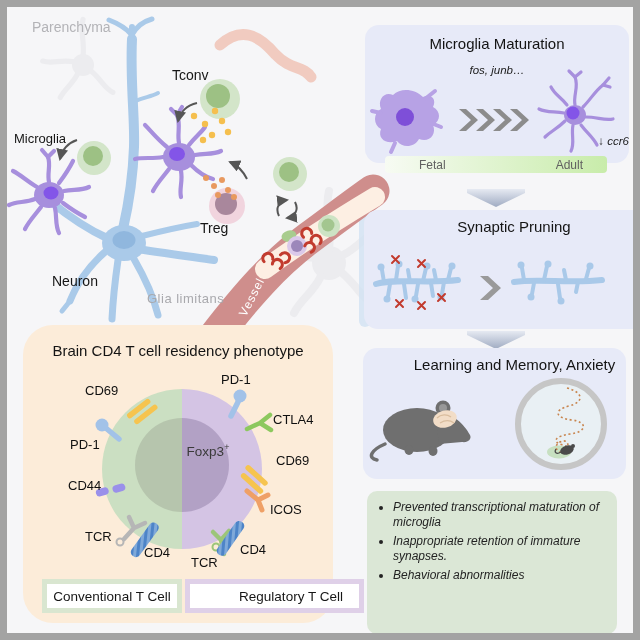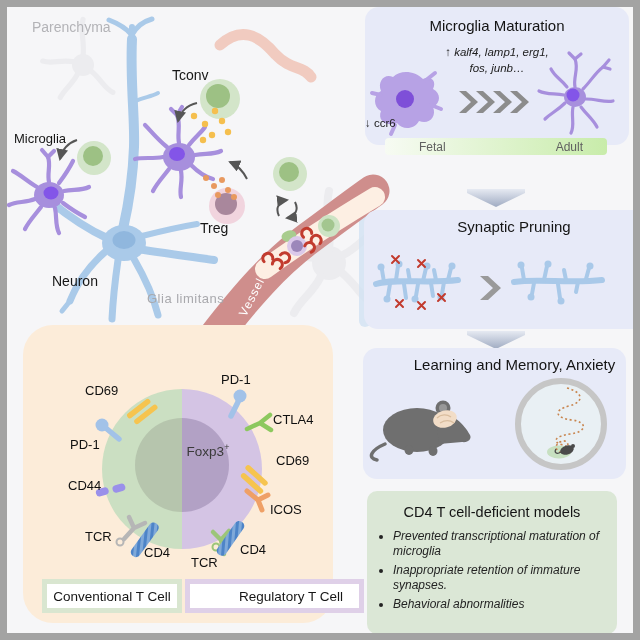--- a/index.html
+++ b/index.html
@@ -13,22 +13,22 @@
   .slabel.big{font-size:14px;}
   .slabel.gray{color:#b3b3b7;font-size:14px;}
   .slabel.gray2{color:#a9a9ad;font-size:13px;letter-spacing:.5px;}
   .vessel-label{position:absolute;font-size:12px;color:#ffffff;letter-spacing:1px;
                 transform:rotate(-63deg);}
   
   .panel{position:absolute;background:#e7eaf8;border-radius:14px;}
   .panel-title{text-align:center;font-size:15px;color:#141414;margin-top:10px;}
   .genes{position:absolute;top:38px;left:0;right:0;text-align:center;font-size:11.5px;
          font-style:italic;color:#202020;line-height:1.35;}
-  .ccr6{position:absolute;top:110px;left:0;right:0;text-align:left;font-size:11.5px;
-        color:#202020;}
+  .ccr6{position:absolute;top:110px;left:0;right:0;text-align:right;font-size:11.5px;
+        font-style:italic;color:#202020;}
   .grad-bar{position:absolute;left:20px;right:22px;top:131px;height:17px;border-radius:4px;
             background:linear-gradient(to right,#f7fbf3,#c8ecaa);
             display:flex;justify-content:space-between;align-items:center;
             font-size:12px;color:#616161;padding:0 24px 0 34px;box-sizing:border-box;}
   .green-panel{position:absolute;background:#dbe7d6;border-radius:10px;}
   .green-title{text-align:center;font-size:14.5px;color:#141414;margin-top:13px;}
   .green-panel ul{margin:9px 10px 0 26px;padding:0;}
   .green-panel li{font-size:12px;font-style:italic;color:#232323;margin-bottom:4px;line-height:1.25;}
   
   .peach-panel{position:absolute;left:16px;top:318px;width:310px;height:298px;
@@ -188,24 +188,23 @@
   </svg>
 
   <div class="slabel gray" style="left:25px;top:12px;">Parenchyma</div>
   <div class="slabel big" style="left:165px;top:60px;">Tconv</div>
   <div class="slabel" style="left:7px;top:124px;">Microglia</div>
   <div class="slabel big" style="left:193px;top:213px;">Treg</div>
   <div class="slabel big" style="left:45px;top:266px;">Neuron</div>
   <div class="slabel gray2" style="left:140px;top:284px;">Glia limitans</div>
   <div class="vessel-label" style="left:224px;top:283px;">Vessel</div>
 
-  <div class="panel" style="left:358px;top:0;width:264px;height:138px;">
+  <div class="panel" style="left:358px;top:18px;width:264px;height:138px;">
     <div class="panel-title">Microglia Maturation</div>
     <div class="genes">
-      <div>↑ kalf4, lamp1, erg1,</div>
       <div>fos, junb…</div>
     </div>
     <svg class="abs" style="left:0;top:0;" width="264" height="163" viewBox="0 0 264 163">
 
       <g>
         <path d="M28,70 C36,62 50,64 58,72 C66,68 72,74 68,82 C76,86 76,96 68,100 C72,110 64,118 54,114 C50,122 38,124 32,116 C22,120 12,114 16,104 C8,100 8,88 16,84 C12,74 20,66 28,70 Z" fill="#b7a2e5"></path>
         <path d="M60,74 L70,66 M66,98 L76,102 M30,118 L26,127 M16,88 L7,86" stroke="#b7a2e5" stroke-width="4" stroke-linecap="round" fill="none"></path>
         <circle cx="40" cy="92" r="9" fill="#7e4fd8"></circle>
       </g>
 
@@ -332,29 +331,29 @@
         <g>
           <ellipse cx="52" cy="72" rx="7" ry="4.5" fill="#4a4a4a" transform="rotate(-18 52 72)"></ellipse>
           <circle cx="58" cy="68" r="2" fill="#4a4a4a"></circle>
           <path d="M46,74 C41,77 39,74 41,71" stroke="#4a4a4a" stroke-width="1.2" fill="none"></path>
         </g>
       </g>
     </svg>
   </div>
 
   <div class="green-panel" style="left:360px;top:484px;width:250px;height:143px;">
-    <div class="green-title">CD4 T cell-deficient  models</div>
     <ul>
       <li>Prevented transcriptional maturation of microglia</li>
       <li>Inappropriate retention of immature synapses.</li>
       <li>Behavioral abnormalities</li>
     </ul>
   </div>
 
   <div class="peach-panel">
+    <div class="peach-title">Brain CD4 T cell residency phenotype</div>
 
     <svg class="abs" style="left:0;top:0;" width="310" height="298" viewBox="0 0 310 298">
       <defs>
         <pattern id="cd4stripe" width="6" height="6" patternUnits="userSpaceOnUse" patternTransform="rotate(60)">
           <rect width="6" height="6" fill="#4d84c8"></rect>
           <rect width="3" height="6" fill="#7fa9d9"></rect>
         </pattern>
       </defs>
 
       <g>

